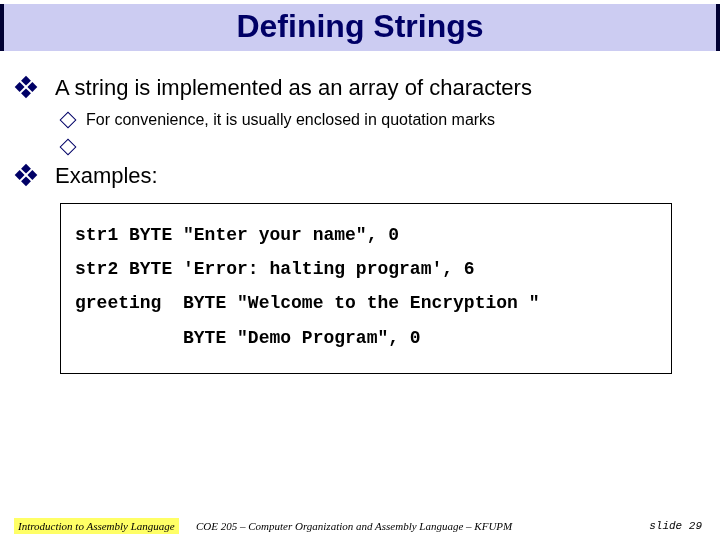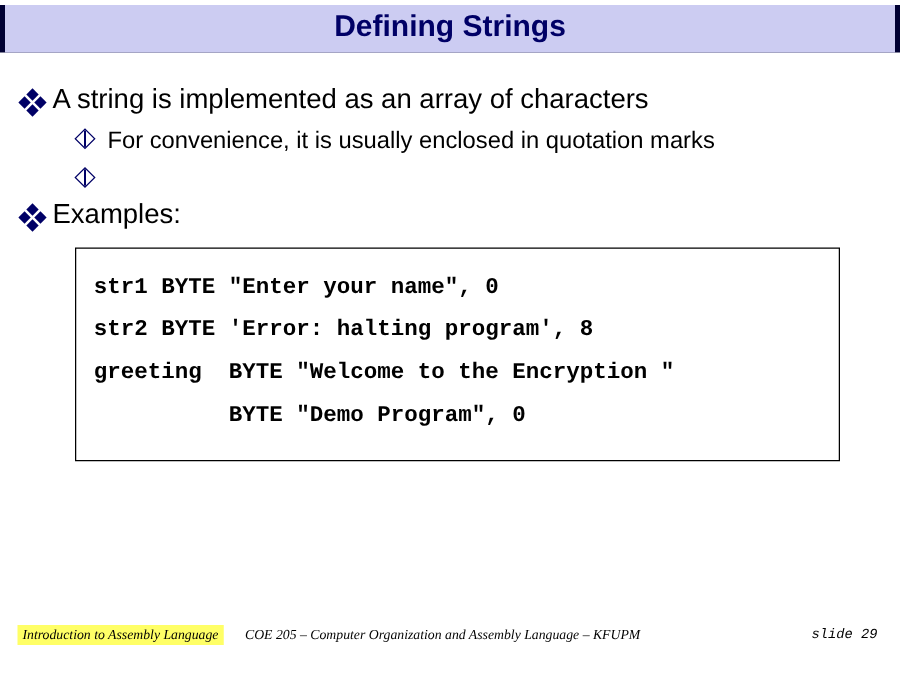--- a/index.html
+++ b/index.html
@@ -23,31 +23,32 @@
     padding: 0;
   }
   .title-inner {
     background: #ccccf2;
     margin: 4px 4px 0 4px;
     text-align: center;
     padding: 4px 0 6px 0;
   }
   .title-text {
     font-family: "Comic Sans MS", "Trebuchet MS", sans-serif;
-    font-size: 24px;
+    font-size: 32px;
     font-weight: bold;
     color: #000066;
   }
   .body {
     padding: 14px 18px 0 18px;
   }
   .bullet-line {
     display: flex;
-    align-items: center;
+    align-items: flex-start;
     margin: 8px 0 6px 0;
+    gap: 13px;
   }
   .diamond4 {
     position: relative;
     width: 16px;
     height: 16px;
     margin-right: 8px;
     flex: none;
     margin-top: 6px;
     transform: rotate(45deg);
   }
@@ -86,42 +87,42 @@
     flex: none;
     position: relative;
   }
   .open-diamond::after {
     content: "";
     position: absolute;
     inset: 0;
     background: linear-gradient(45deg, transparent 47%, #000066 47%, #000066 53%, transparent 53%);
   }
   .sub-text {
-    font-size: 19px;
+    font-size: 16px;
     color: #000;
     line-height: 1.35;
   }
   .code-box {
     border: 1.5px solid #000;
     margin: 12px 30px 0 42px;
     padding: 14px 14px 18px 14px;
   }
   .code-line {
     font-family: "Courier New", Courier, monospace;
     font-size: 18px;
     font-weight: bold;
     color: #000;
     line-height: 1.9;
     white-space: pre;
   }
   .footer {
     position: absolute;
     left: 0;
     right: 0;
-    bottom: 28px;
+    bottom: 10px;
     height: 24px;
   }
   .footer-left {
     position: absolute;
     left: 14px;
     bottom: 0;
     background: #ffff66;
     font-family: "Times New Roman", Times, serif;
     font-style: italic;
     font-size: 11px;
@@ -186,21 +187,21 @@
         <span class="q1"></span>
           <span class="q2"></span>
           <span class="q3"></span>
           <span class="q4"></span>
       </span>
       <span class="bullet-text">Examples:</span>
     </div>
 
     <div class="code-box">
       <div class="code-line">str1 BYTE "Enter your name", 0</div>
-      <div class="code-line">str2 BYTE 'Error: halting program', 8</div>
+      <div class="code-line">str2 BYTE 'Error: halting program', 6</div>
       <div class="code-line">greeting  BYTE "Welcome to the Encryption "</div>
       <div class="code-line">          BYTE "Demo Program", 0</div>
     </div>
 
   </div>
 
   <div class="footer">
     <span class="footer-left">Introduction to Assembly Language</span>
     <span class="footer-mid">COE 205 – Computer Organization and Assembly Language – KFUPM</span>
     <span class="footer-right">slide 29</span>

